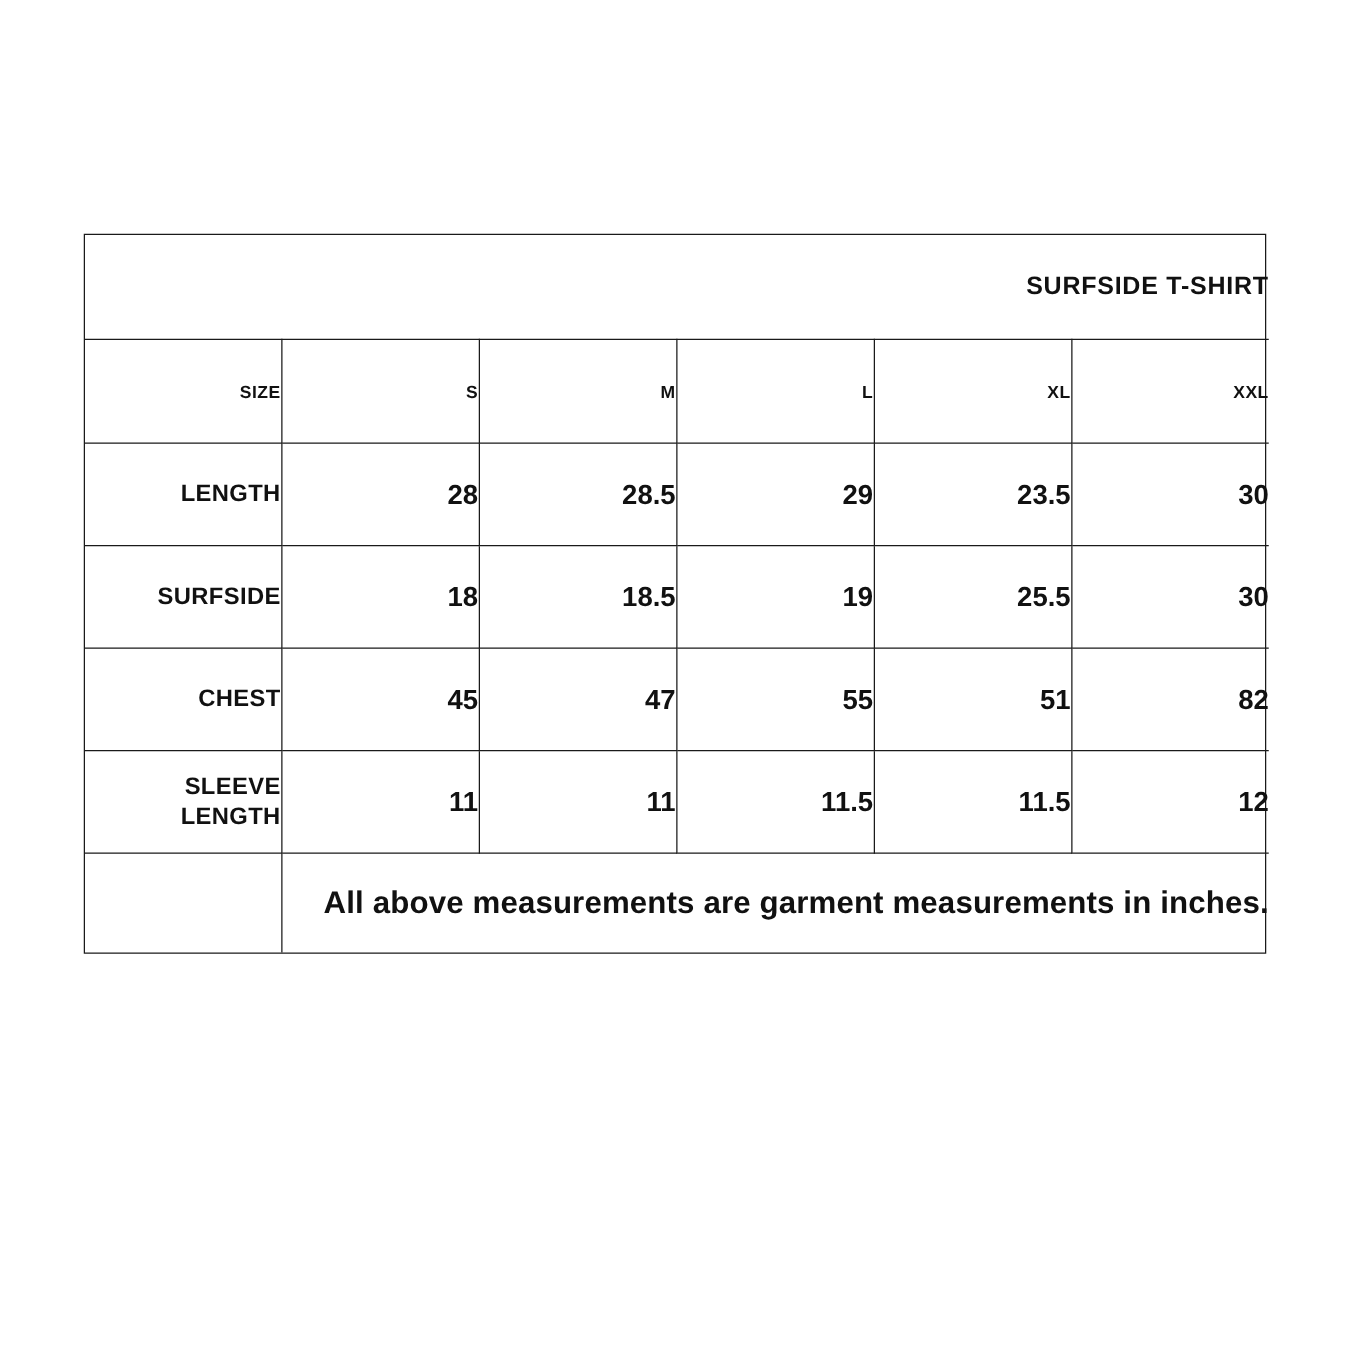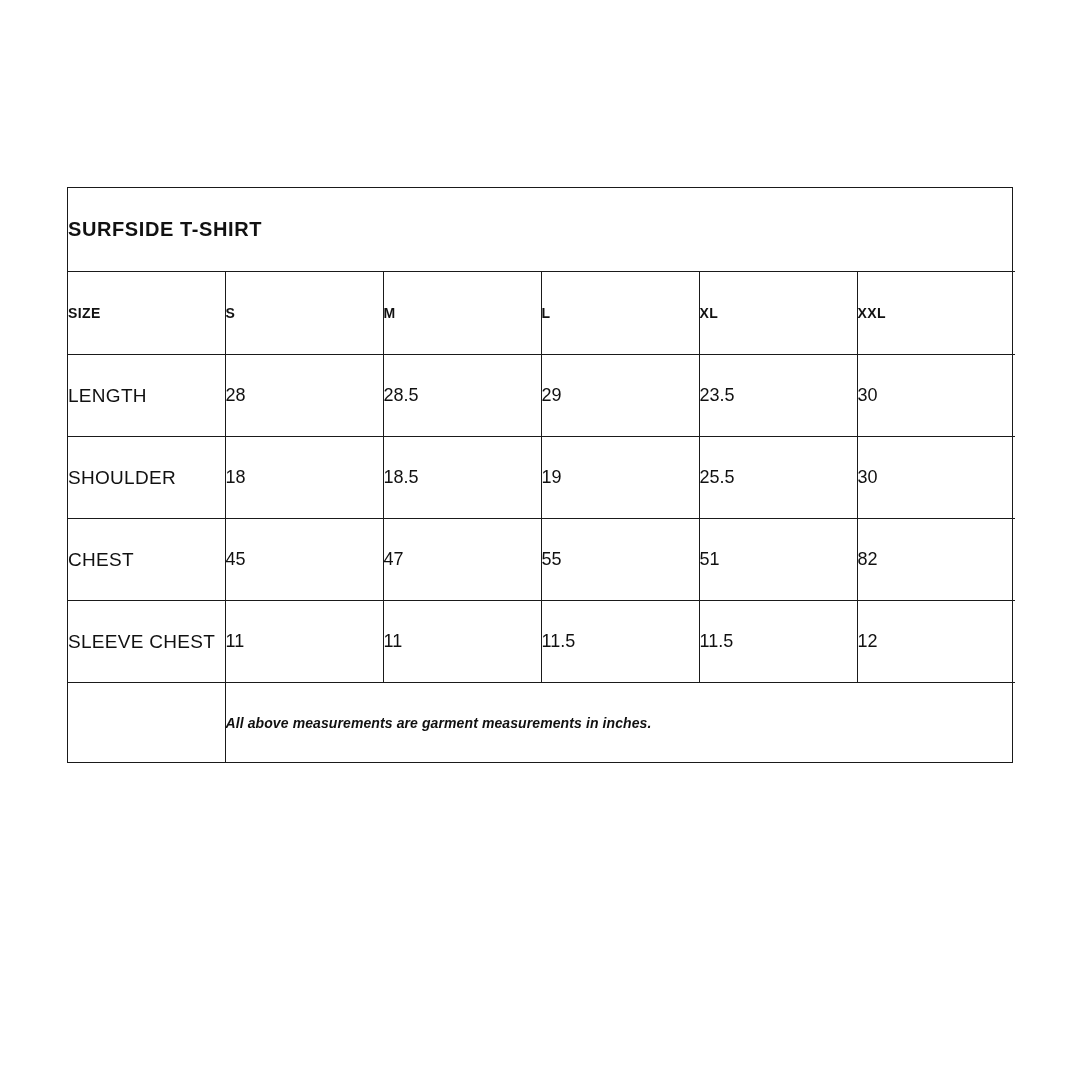--- a/index.html
+++ b/index.html
@@ -27,21 +27,21 @@
 
   table.size-table {
     width: 100%;
     border-collapse: collapse;
     table-layout: fixed;
   }
 
   table.size-table td,
   table.size-table th {
     border: 1.5px solid #1a1a1a;
-    text-align: left;
+    text-align: right;
     vertical-align: middle;
     padding: 0;
   }
 
   
   table.size-table tr td:first-child,
   table.size-table tr th:first-child {
     border-left: none;
   }
   table.size-table tr td:last-child,
@@ -66,44 +66,43 @@
 
   .head-row th {
     height: 82px;
     font-size: 14px;
     font-weight: bold;
     letter-spacing: 0.4px;
   }
 
   .row-label {
     font-size: 19px;
-    font-weight: normal;
+    font-weight: bold;
     letter-spacing: 0.3px;
     line-height: 1.25;
     margin-top: 48px;
   }
 
   .data-cell {
-    font-size: 18px;
-    font-weight: normal;
+    font-size: 22px;
+    font-weight: bold;
   }
 
   tbody tr.data-row td {
     height: 81px;
   }
 
   .note-label-cell {
     
   }
 
   .note-cell {
     height: 79px;
-    font-size: 14px;
+    font-size: 25px;
     font-weight: bold;
-    font-style: italic;
     letter-spacing: 0.1px;
   }
 
   col.c-label { width: 157px; }
   col.c-size  { width: 158px; }
 </style>
 </head>
 <body>
 
 <div class="sheet">
@@ -133,39 +132,39 @@
       <tr class="data-row">
         <td class="row-label">LENGTH</td>
         <td class="data-cell">28</td>
         <td class="data-cell">28.5</td>
         <td class="data-cell">29</td>
         <td class="data-cell">23.5</td>
         <td class="data-cell">30</td>
       </tr>
 
       <tr class="data-row">
-        <td class="row-label">SHOULDER</td>
+        <td class="row-label">SURFSIDE</td>
         <td class="data-cell">18</td>
         <td class="data-cell">18.5</td>
         <td class="data-cell">19</td>
         <td class="data-cell">25.5</td>
         <td class="data-cell">30</td>
       </tr>
 
       <tr class="data-row">
         <td class="row-label">CHEST</td>
         <td class="data-cell">45</td>
         <td class="data-cell">47</td>
         <td class="data-cell">55</td>
         <td class="data-cell">51</td>
         <td class="data-cell">82</td>
       </tr>
 
       <tr class="data-row">
-        <td class="row-label">SLEEVE CHEST</td>
+        <td class="row-label">SLEEVE LENGTH</td>
         <td class="data-cell">11</td>
         <td class="data-cell">11</td>
         <td class="data-cell">11.5</td>
         <td class="data-cell">11.5</td>
         <td class="data-cell">12</td>
       </tr>
 
       <tr>
         <td class="note-label-cell"></td>
         <td class="note-cell" colspan="5">All above measurements are garment measurements in inches.</td>

